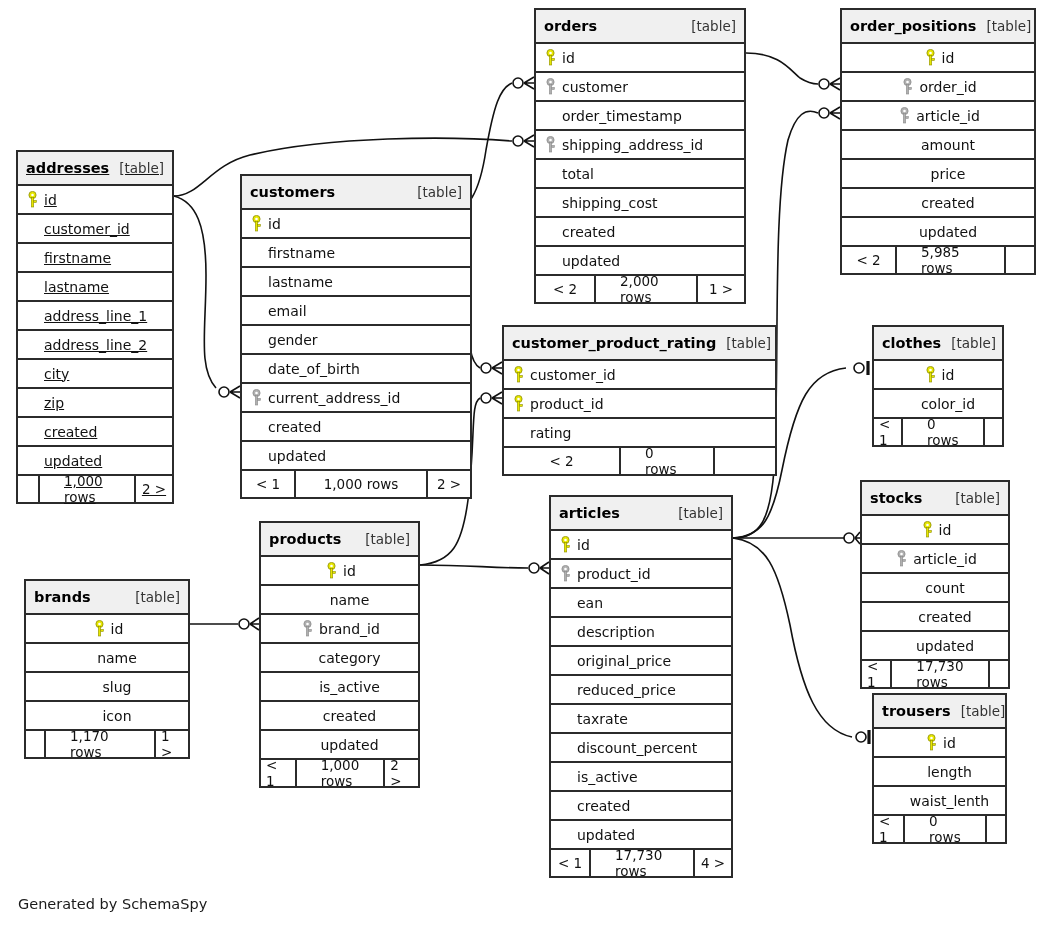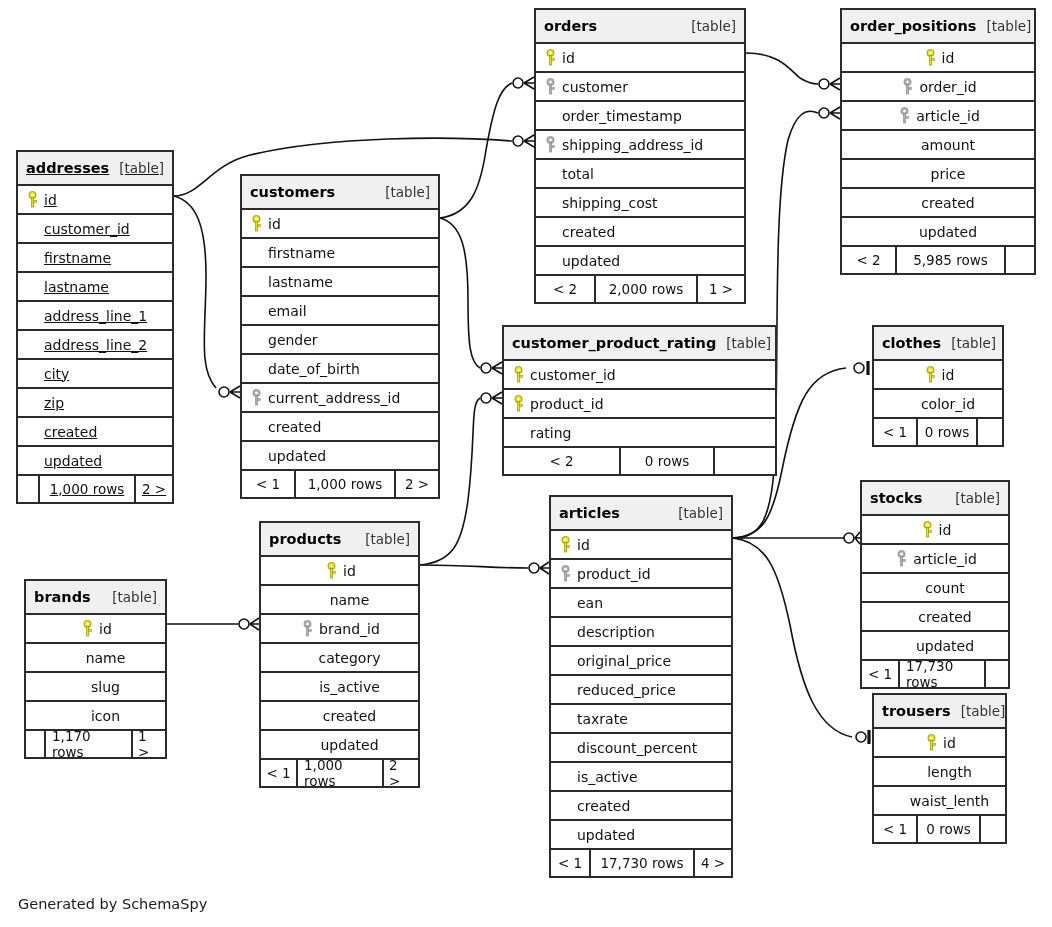--- a/index.html
+++ b/index.html
@@ -98,21 +98,21 @@
     border-right: 2px solid #2b2b2b;
     box-sizing: border-box;
     padding: 0 5px;
   }
   .f-rows {
     flex: 1;
     display: flex;
     align-items: center;
     justify-content: center;
     box-sizing: border-box;
-    padding: 0 6px;
+    padding: 0 24px;
   }
   .f-next {
     display: flex;
     align-items: center;
     justify-content: center;
     border-left: 2px solid #2b2b2b;
     box-sizing: border-box;
     padding: 0 5px;
   }
   .tbl-col:last-of-type { }
@@ -376,21 +376,21 @@
         <div class="tbl-col last-col">
           <span class="keyslot"></span>
           <span class="col-label">updated</span>
         </div>
         <div class="tbl-footer">
           <div class="f-prev" style="width:22px"></div>
           <div class="f-rows">1,000 rows</div>
           <div class="f-next" style="width:38px">2 &gt;</div>
         </div>
       </div>
-      <div class="table-box" style="left: 240px; top: 174px; width: 200px;">
+      <div class="table-box" style="left: 240px; top: 174px; width: 232px;">
         <div class="tbl-header">
           <span class="tbl-name">customers</span>
           <span class="tbl-tag">[table]</span>
         </div>
         <div class="tbl-col">
           <span class="keyslot">
             <svg width="11" height="17" viewBox="0 0 11 17">
               <circle cx="5.5" cy="4" r="3.6" fill="#e8e800" stroke="#8d8d00" stroke-width="0.8"></circle>
               <circle cx="5.5" cy="4" r="1.3" fill="#ffffff"></circle>
               <rect x="4.3" y="6.5" width="2.4" height="9.5" fill="#e8e800" stroke="#8d8d00" stroke-width="0.6"></rect>
@@ -697,21 +697,21 @@
         <div class="tbl-col center-col last-col">
           <span class="keyslot"></span>
           <span class="col-label">waist_lenth</span>
         </div>
         <div class="tbl-footer">
           <div class="f-prev" style="width:44px">&lt; 1</div>
           <div class="f-rows">0 rows</div>
           <div class="f-next" style="width:26px"></div>
         </div>
       </div>
-      <div class="table-box" style="left: 24px; top: 579px; width: 143px;">
+      <div class="table-box" style="left: 24px; top: 579px; width: 166px;">
         <div class="tbl-header">
           <span class="tbl-name">brands</span>
           <span class="tbl-tag">[table]</span>
         </div>
         <div class="tbl-col center-col">
           <span class="keyslot">
             <svg width="11" height="17" viewBox="0 0 11 17">
               <circle cx="5.5" cy="4" r="3.6" fill="#e8e800" stroke="#8d8d00" stroke-width="0.8"></circle>
               <circle cx="5.5" cy="4" r="1.3" fill="#ffffff"></circle>
               <rect x="4.3" y="6.5" width="2.4" height="9.5" fill="#e8e800" stroke="#8d8d00" stroke-width="0.6"></rect>

